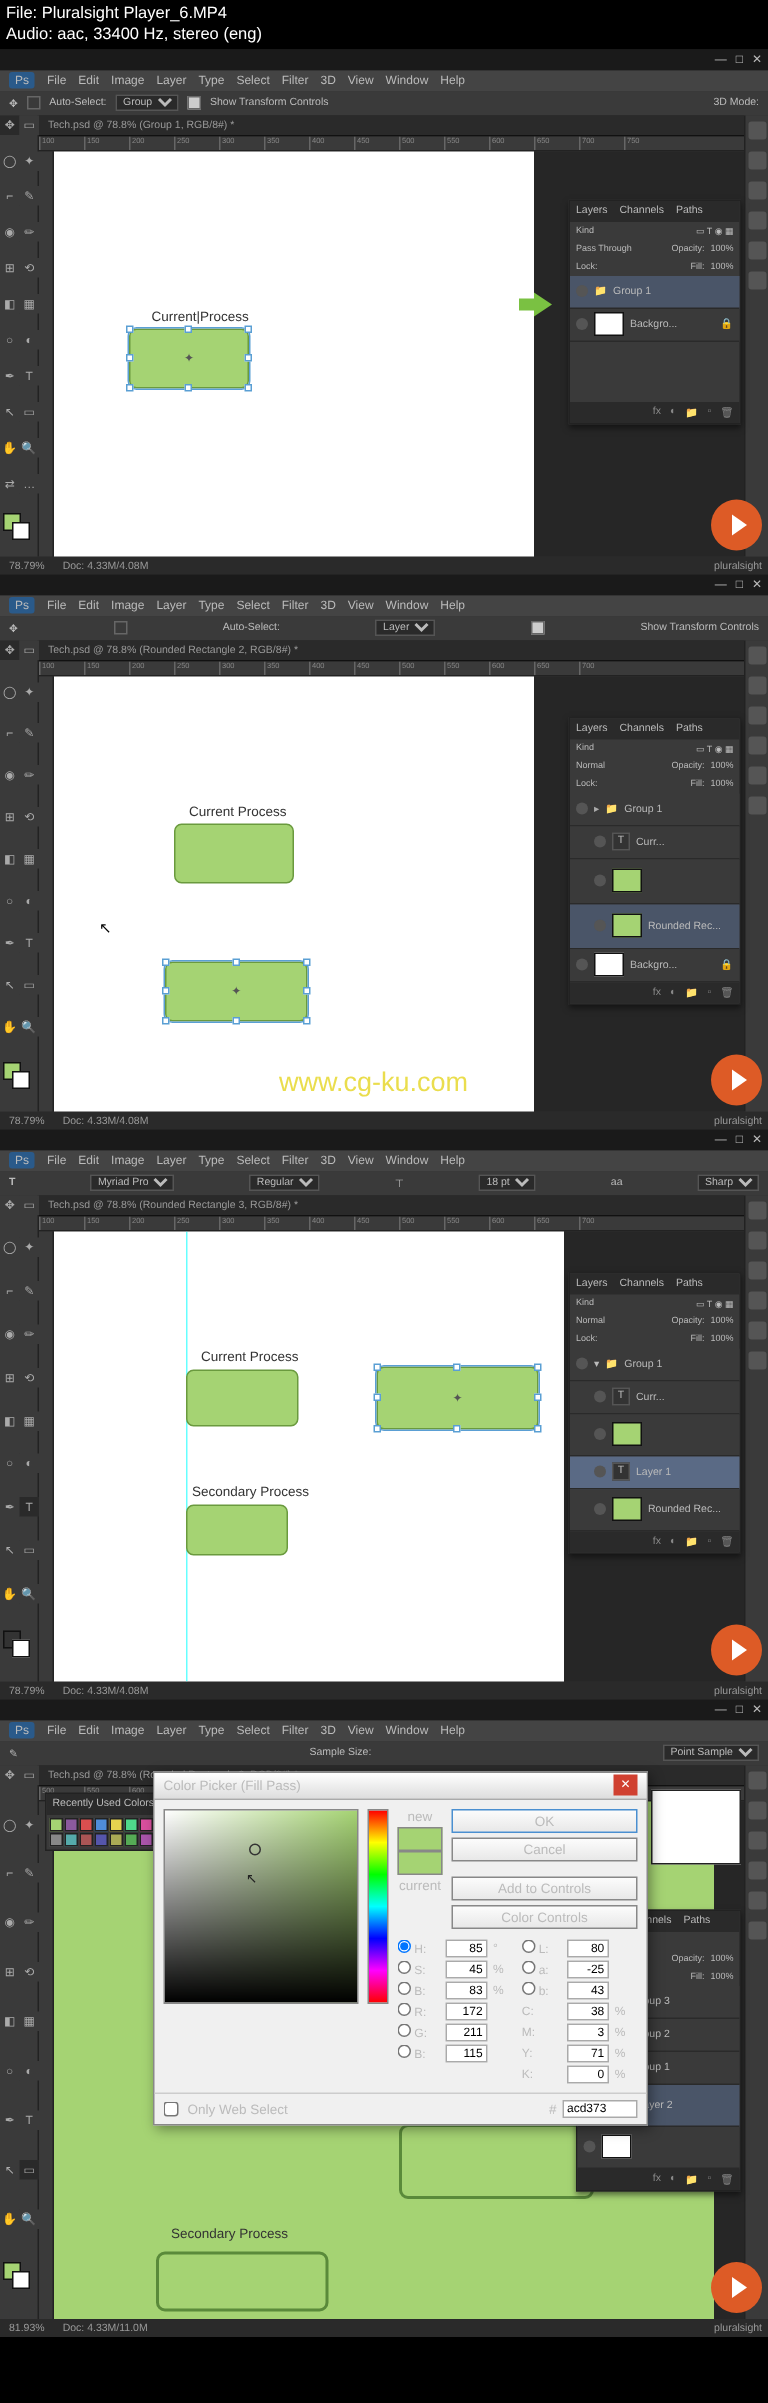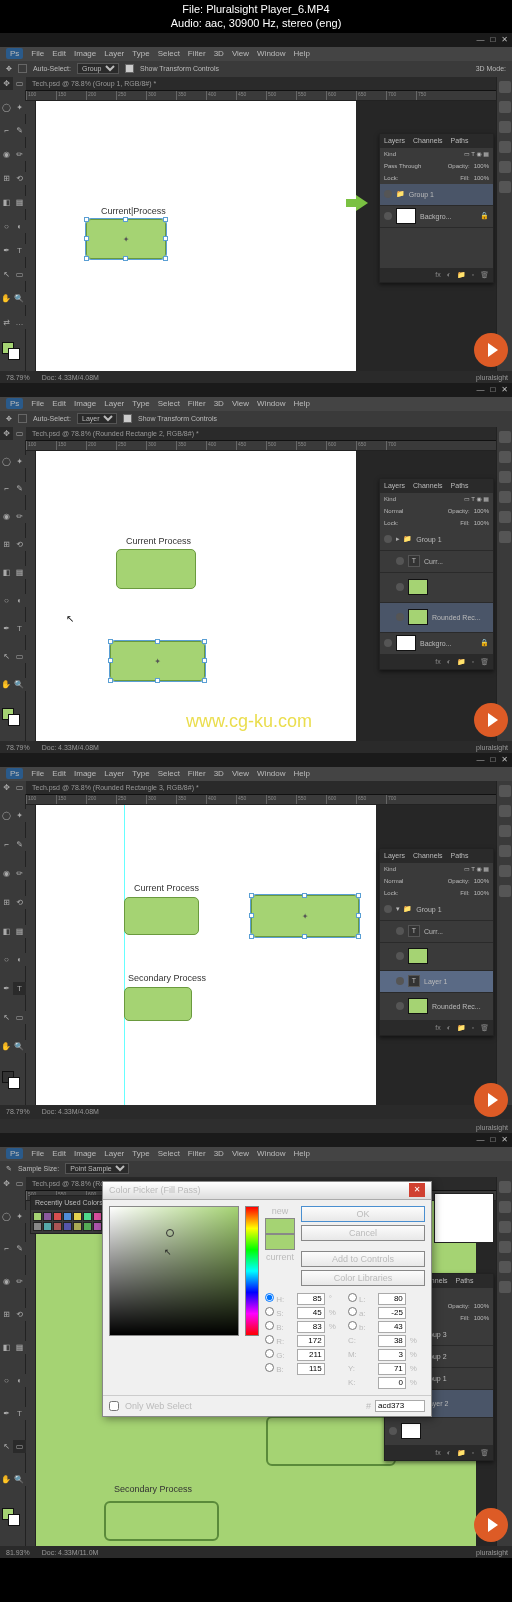--- a/index.html
+++ b/index.html
@@ -1,23 +1,23 @@
 <!DOCTYPE html>
 <html><head>
 <meta charset="utf-8">
 <style>
   * { margin: 0; padding: 0; box-sizing: border-box; }
   body { font-family: Arial, sans-serif; background: #000; width: 512px; font-size: 9px; color: #ccc; }
-  .info-header { background: #000; color: #fff; padding: 2px 4px; font-size: 11px; line-height: 1.3; text-align: center; }
+  .info-header { background: #000; color: #fff; padding: 2px 4px; font-size: 11px; line-height: 1.3; }
   .ps-panel { background: #2e2e2e; color: #bbb; position: relative; }
   .ps-titlebar { background: #1a1a1a; height: 14px; display: flex; justify-content: flex-end; align-items: center; padding: 0 4px; gap: 6px; }
   .ps-titlebar span { font-size: 8px; cursor: default; }
   .menubar { background: #444; height: 14px; display: flex; align-items: center; gap: 8px; padding: 0 6px; font-size: 8px; }
   .menubar span { cursor: default; }
-  .optbar { background: #3a3a3a; height: 16px; display: flex; align-items: center; gap: 6px; padding: 0 6px; font-size: 7px; }
+  .optbar { background: #3a3a3a; height: 16px; display: flex; align-items: center; gap: 6px; padding: 0 6px; font-size: 7px; justify-content: space-between; }
   .optbar .check { width: 9px; height: 9px; border: 1px solid #666; display: inline-block; }
   .optbar select { background: #2a2a2a; color: #bbb; border: 1px solid #555; font-size: 7px; height: 11px; }
   .workspace { display: flex; }
   .toolbox { width: 26px; background: #3a3a3a; display: flex; flex-direction: column; border-right: 1px solid #222; }
   .toolbox-dbl { display: grid; grid-template-columns: 13px 13px; }
   .tool { width: 13px; height: 13px; border: 0; background: #3a3a3a; display: flex; align-items: center; justify-content: center; font-size: 8px; color: #aaa; }
   .tool.sel { background: #2a2a2a; }
   .canvas-area { flex: 1; background: #262626; position: relative; }
   .doc-tab { background: #2a2a2a; height: 14px; display: flex; align-items: center; font-size: 7px; color: #999; padding: 0 6px; border-bottom: 1px solid #111; }
   .ruler-h { height: 10px; background: #3a3a3a; border-bottom: 1px solid #222; font-size: 5px; color: #888; display: flex; overflow: hidden; }
@@ -74,21 +74,21 @@
   .sw-row { display: flex; flex-wrap: wrap; gap: 1px; padding: 2px; }
   .sw-cell { width: 9px; height: 9px; border: 1px solid #222; }
   .cursor { position: absolute; font-size: 10px; color: #000; }
   .typeicon { width: 12px; height: 12px; background: #333; border: 1px solid #555; font-size: 7px; color: #bbb; text-align: center; line-height: 10px; }
 </style>
 </head>
 <body>
 
 <div class="info-header">
   <div>File: Pluralsight Player_6.MP4</div>
-  <div>Audio: aac, 30900 Hz, stereo (eng)</div>
+  <div>Audio: aac, 33400 Hz, stereo (eng)</div>
 </div>
 
 <div class="ps-panel" style="height:350px">
   <div class="ps-titlebar">
     <span>—</span>
     <span>□</span>
     <span>✕</span>
   </div>
   <div class="menubar">
     <span style="background:#2a5a8a;padding:1px 4px;border-radius:2px">Ps</span>
@@ -418,20 +418,29 @@
       <span>Image</span>
       <span>Layer</span>
       <span>Type</span>
       <span>Select</span>
       <span>Filter</span>
       <span>3D</span>
       <span>View</span>
       <span>Window</span>
       <span>Help</span>
   </div>
+  <div class="optbar">
+    <span style="font-weight:bold">T</span>
+    <select><option>Myriad Pro</option></select>
+    <select><option>Regular</option></select>
+    <span>⊤</span>
+    <select><option>18 pt</option></select>
+    <span>aa</span>
+    <select><option>Sharp</option></select>
+  </div>
   <div class="workspace">
     <div class="toolbox toolbox-dbl">
       <div class="tool">✥</div>
         <div class="tool">▭</div>
       <div class="tool">◯</div>
         <div class="tool">✦</div>
       <div class="tool">⌐</div>
         <div class="tool">✎</div>
       <div class="tool">◉</div>
         <div class="tool">✏</div>
@@ -697,21 +706,21 @@
               <div class="cp-sw" style="background:#a5d373;height:16px"></div>
               <div class="cp-sw" style="background:#a5d373;height:16px"></div>
             </div>
             <span>current</span>
           </div>
           <div style="display:flex;flex-direction:column;gap:3px;flex:1">
             <div class="cp-btn primary">OK</div>
             <div class="cp-btn">Cancel</div>
             <div style="height:4px"></div>
             <div class="cp-btn">Add to Controls</div>
-            <div class="cp-btn">Color Libraries</div>
+            <div class="cp-btn">Color Controls</div>
           </div>
         </div>
         <div class="cp-grid" style="margin-top:4px">
           <span><input type="radio" checked="" style=""> <span>H:</span></span>
             <input type="text" value="85" style="">
             <span>°</span>
           <span><input type="radio" style=""> <span>L:</span></span>
             <input type="text" value="80" style="">
             <span></span>
 

